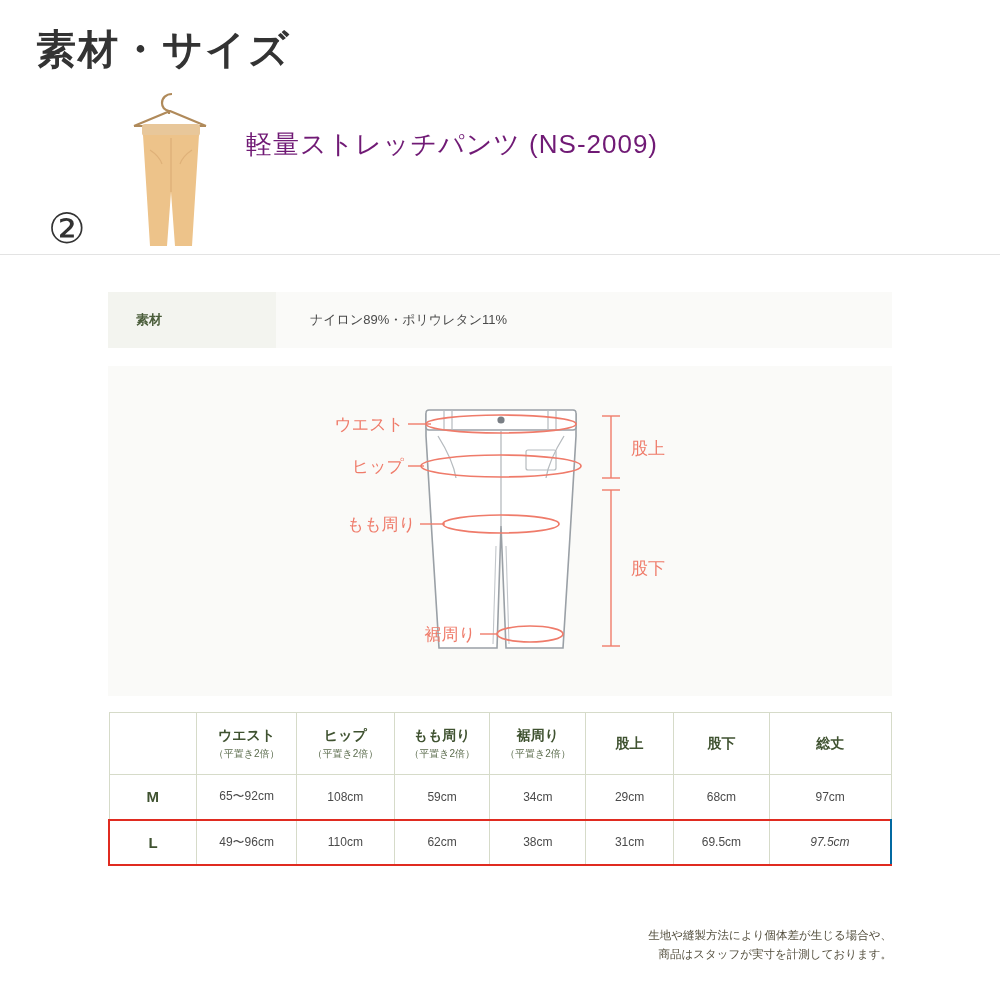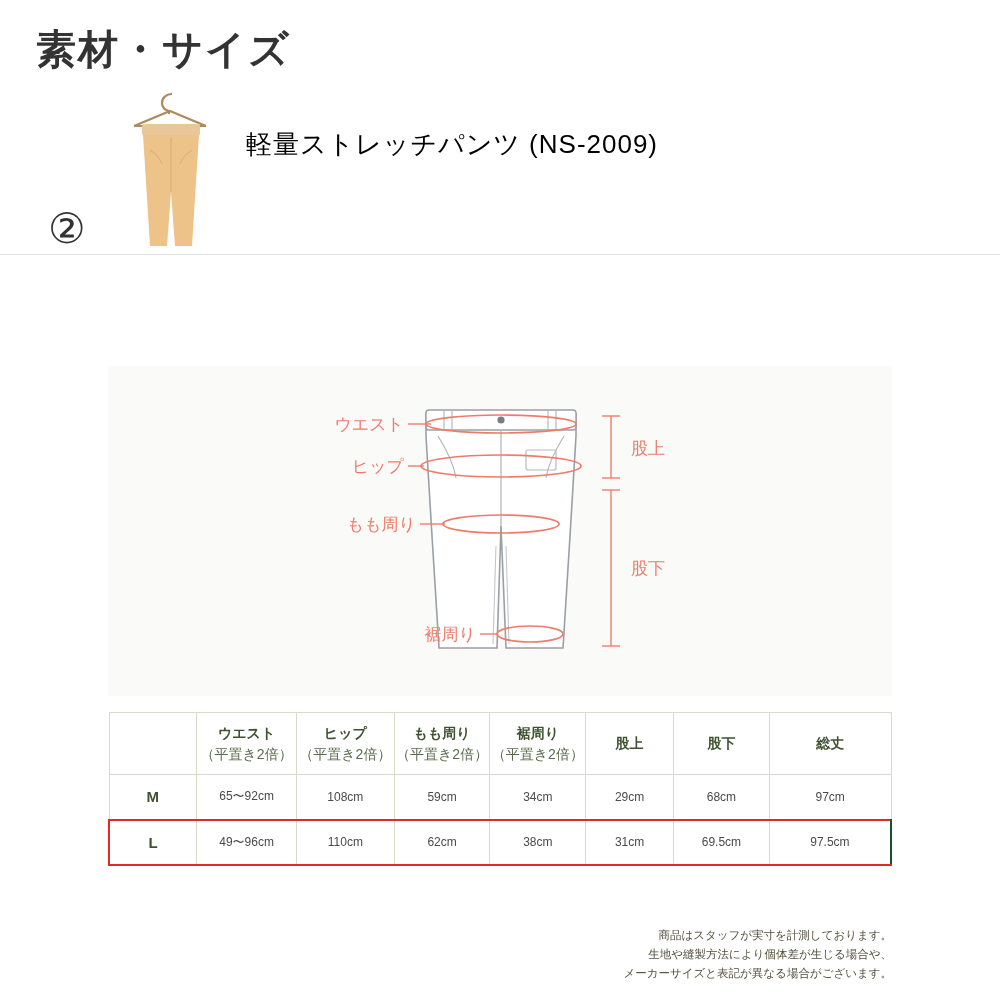--- a/index.html
+++ b/index.html
@@ -42,21 +42,21 @@
   .hanger-img {
     position: absolute;
     left: 112px; top: 0px;
     width: 120px; height: 172px;
   }
   .product-text {
     position: absolute;
     left: 246px; top: 38px;
     font-size: 26px;
     line-height: 52px;
-    color: #000000;
+    color: #701a75;
     letter-spacing: 1px;
   }
 
   .divider {
     position: absolute;
     left: 0; top: 254px;
     width: 1000px; height: 1px;
     background: #e3e3e3;
   }
 
@@ -113,40 +113,40 @@
   }
   .size-table thead th {
     height: 62px;
     color: #3f5230;
     font-weight: bold;
     line-height: 1.35;
     font-size: 14px;
   }
   .size-table thead th .sub {
     display: block;
-    font-size: 14px;
+    font-size: 10px;
     font-weight: normal;
     color: #5a6b4c;
     margin-top: 2px;
   }
   .size-table tbody td {
     height: 45px;
     font-size: 12px;
   }
   .size-table tbody td.label {
     font-weight: bold;
     color: #3f5230;
     font-size: 15px;
   }
   .size-table tbody tr.highlight td {
     border-top: 2px solid #e02b20;
     border-bottom: 2px solid #e02b20;
   }
   .size-table tbody tr.highlight td:first-child { border-left: 2px solid #e02b20; }
-  .size-table tbody tr.highlight td:last-child { border-right: 2px solid #14532d; }
+  .size-table tbody tr.highlight td:last-child { border-right: 2px solid #0369a1; font-style: italic; }
 
   .col-0 { width: 88px; }
   .col-1 { width: 100px; }
   .col-2 { width: 98px; }
   .col-3 { width: 96px; }
   .col-4 { width: 96px; }
   .col-5 { width: 88px; }
   .col-6 { width: 96px; }
   .col-7 { width: 122px; }
 
@@ -187,20 +187,24 @@
       </svg>
     </div>
 
     <div class="product-text">
       <div>軽量ストレッチパンツ (NS-2009)</div>
     </div>
   </div>
 
   <div class="divider"></div>
 
+  <div class="material-table">
+    <div class="material-head">素材</div>
+    <div class="material-body">ナイロン89%・ポリウレタン11%</div>
+  </div>
 
   <div class="diagram">
     <svg width="784" height="330" viewBox="0 0 784 330">
 
       <g stroke="#9aa0a6" stroke-width="1.6" fill="#ffffff">
         <path d="M318 48 L468 48 L468 70 L462 170 L455 282 L398 282 L393 160 L389 282 L331 282 L324 170 L318 70 Z"></path>
       </g>
 
       <g stroke="#9aa0a6" stroke-width="1.4" fill="#ffffff">
         <rect x="318" y="44" width="150" height="20" rx="3"></rect>
@@ -311,18 +315,17 @@
         <td>62cm</td>
         <td>38cm</td>
         <td>31cm</td>
         <td>69.5cm</td>
         <td>97.5cm</td>
       </tr>
     </tbody>
   </table>
 
   <div class="footnote">
+    <div>生地や縫製方法により個体差が生じる場合や、</div>
     <div>商品はスタッフが実寸を計測しております。</div>
-    <div>生地や縫製方法により個体差が生じる場合や、</div>
-    <div>メーカーサイズと表記が異なる場合がございます。</div>
   </div>
 
 </div>
 
 </body></html>

